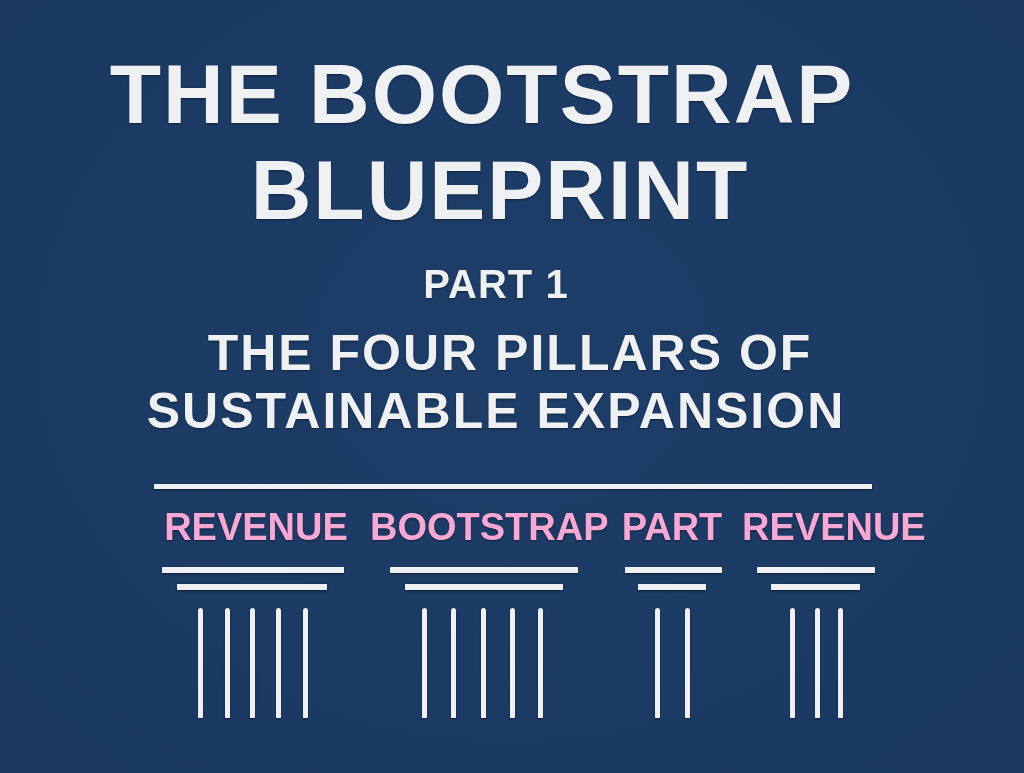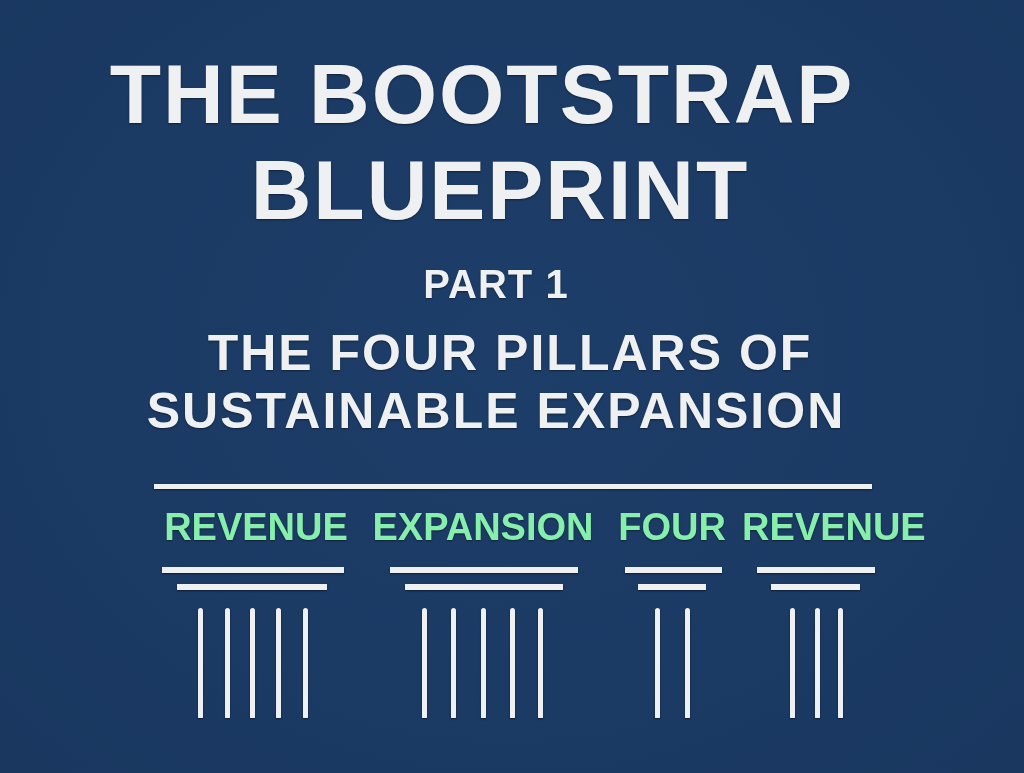--- a/index.html
+++ b/index.html
@@ -24,21 +24,21 @@
   .part { top: 264px; font-size: 40px; line-height: 40px; letter-spacing: 1px; left: -16px; }
   .sub1 { top: 328px; font-size: 50px; line-height: 50px; letter-spacing: 2px; left: -2px; }
   .sub2 { top: 386px; font-size: 50px; line-height: 50px; letter-spacing: 2px; left: -16px; }
 
   .rule {
     position: absolute; left: 154px; top: 484px; width: 718px; height: 5px;
     background: #eef0f2; box-shadow: 0 1px 2px rgba(0,0,0,0.5);
   }
   .label {
     position: absolute; top: 506px; height: 42px; line-height: 42px;
-    color: #86efac; font-weight: 700; font-size: 38px; text-align: center;
+    color: #f9a8d4; font-weight: 700; font-size: 38px; text-align: center;
     text-shadow: 0 1px 2px rgba(0,0,0,0.45);
     white-space: nowrap;
   }
   .bar {
     position: absolute; height: 6px; background: #eef0f2;
     box-shadow: 0 1px 2px rgba(0,0,0,0.5);
   }
   .col {
     position: absolute; top: 608px; width: 5px; height: 110px;
     background: #eef0f2; border-radius: 3px 3px 1px 1px;
@@ -63,32 +63,32 @@
   <div class="bar" style="left:162px;top:567px;width:182px;"></div>
   <div class="bar" style="left:177px;top:584px;width:150px;"></div>
   <div class="col" style="left:198px;"></div>
   <div class="col" style="left:225px;"></div>
   <div class="col" style="left:250px;"></div>
   <div class="col" style="left:276px;"></div>
   <div class="col" style="left:303px;"></div>
 </div>
 
 <div>
-  <div class="label" style="left:370px;width:226px;">EXPANSION</div>
+  <div class="label" style="left:370px;width:226px;">BOOTSTRAP</div>
   <div class="bar" style="left:390px;top:567px;width:188px;"></div>
   <div class="bar" style="left:405px;top:584px;width:158px;"></div>
   <div class="col" style="left:422px;"></div>
   <div class="col" style="left:451px;"></div>
   <div class="col" style="left:481px;"></div>
   <div class="col" style="left:510px;"></div>
   <div class="col" style="left:538px;"></div>
 </div>
 
 <div>
-  <div class="label" style="left:616px;width:112px;">FOUR</div>
+  <div class="label" style="left:616px;width:112px;">PART</div>
   <div class="bar" style="left:625px;top:567px;width:97px;"></div>
   <div class="bar" style="left:638px;top:584px;width:68px;"></div>
   <div class="col" style="left:655px;"></div>
   <div class="col" style="left:685px;"></div>
 </div>
 
 <div>
   <div class="label" style="left:742px;width:154px;">REVENUE</div>
   <div class="bar" style="left:757px;top:567px;width:118px;"></div>
   <div class="bar" style="left:771px;top:584px;width:89px;"></div>

